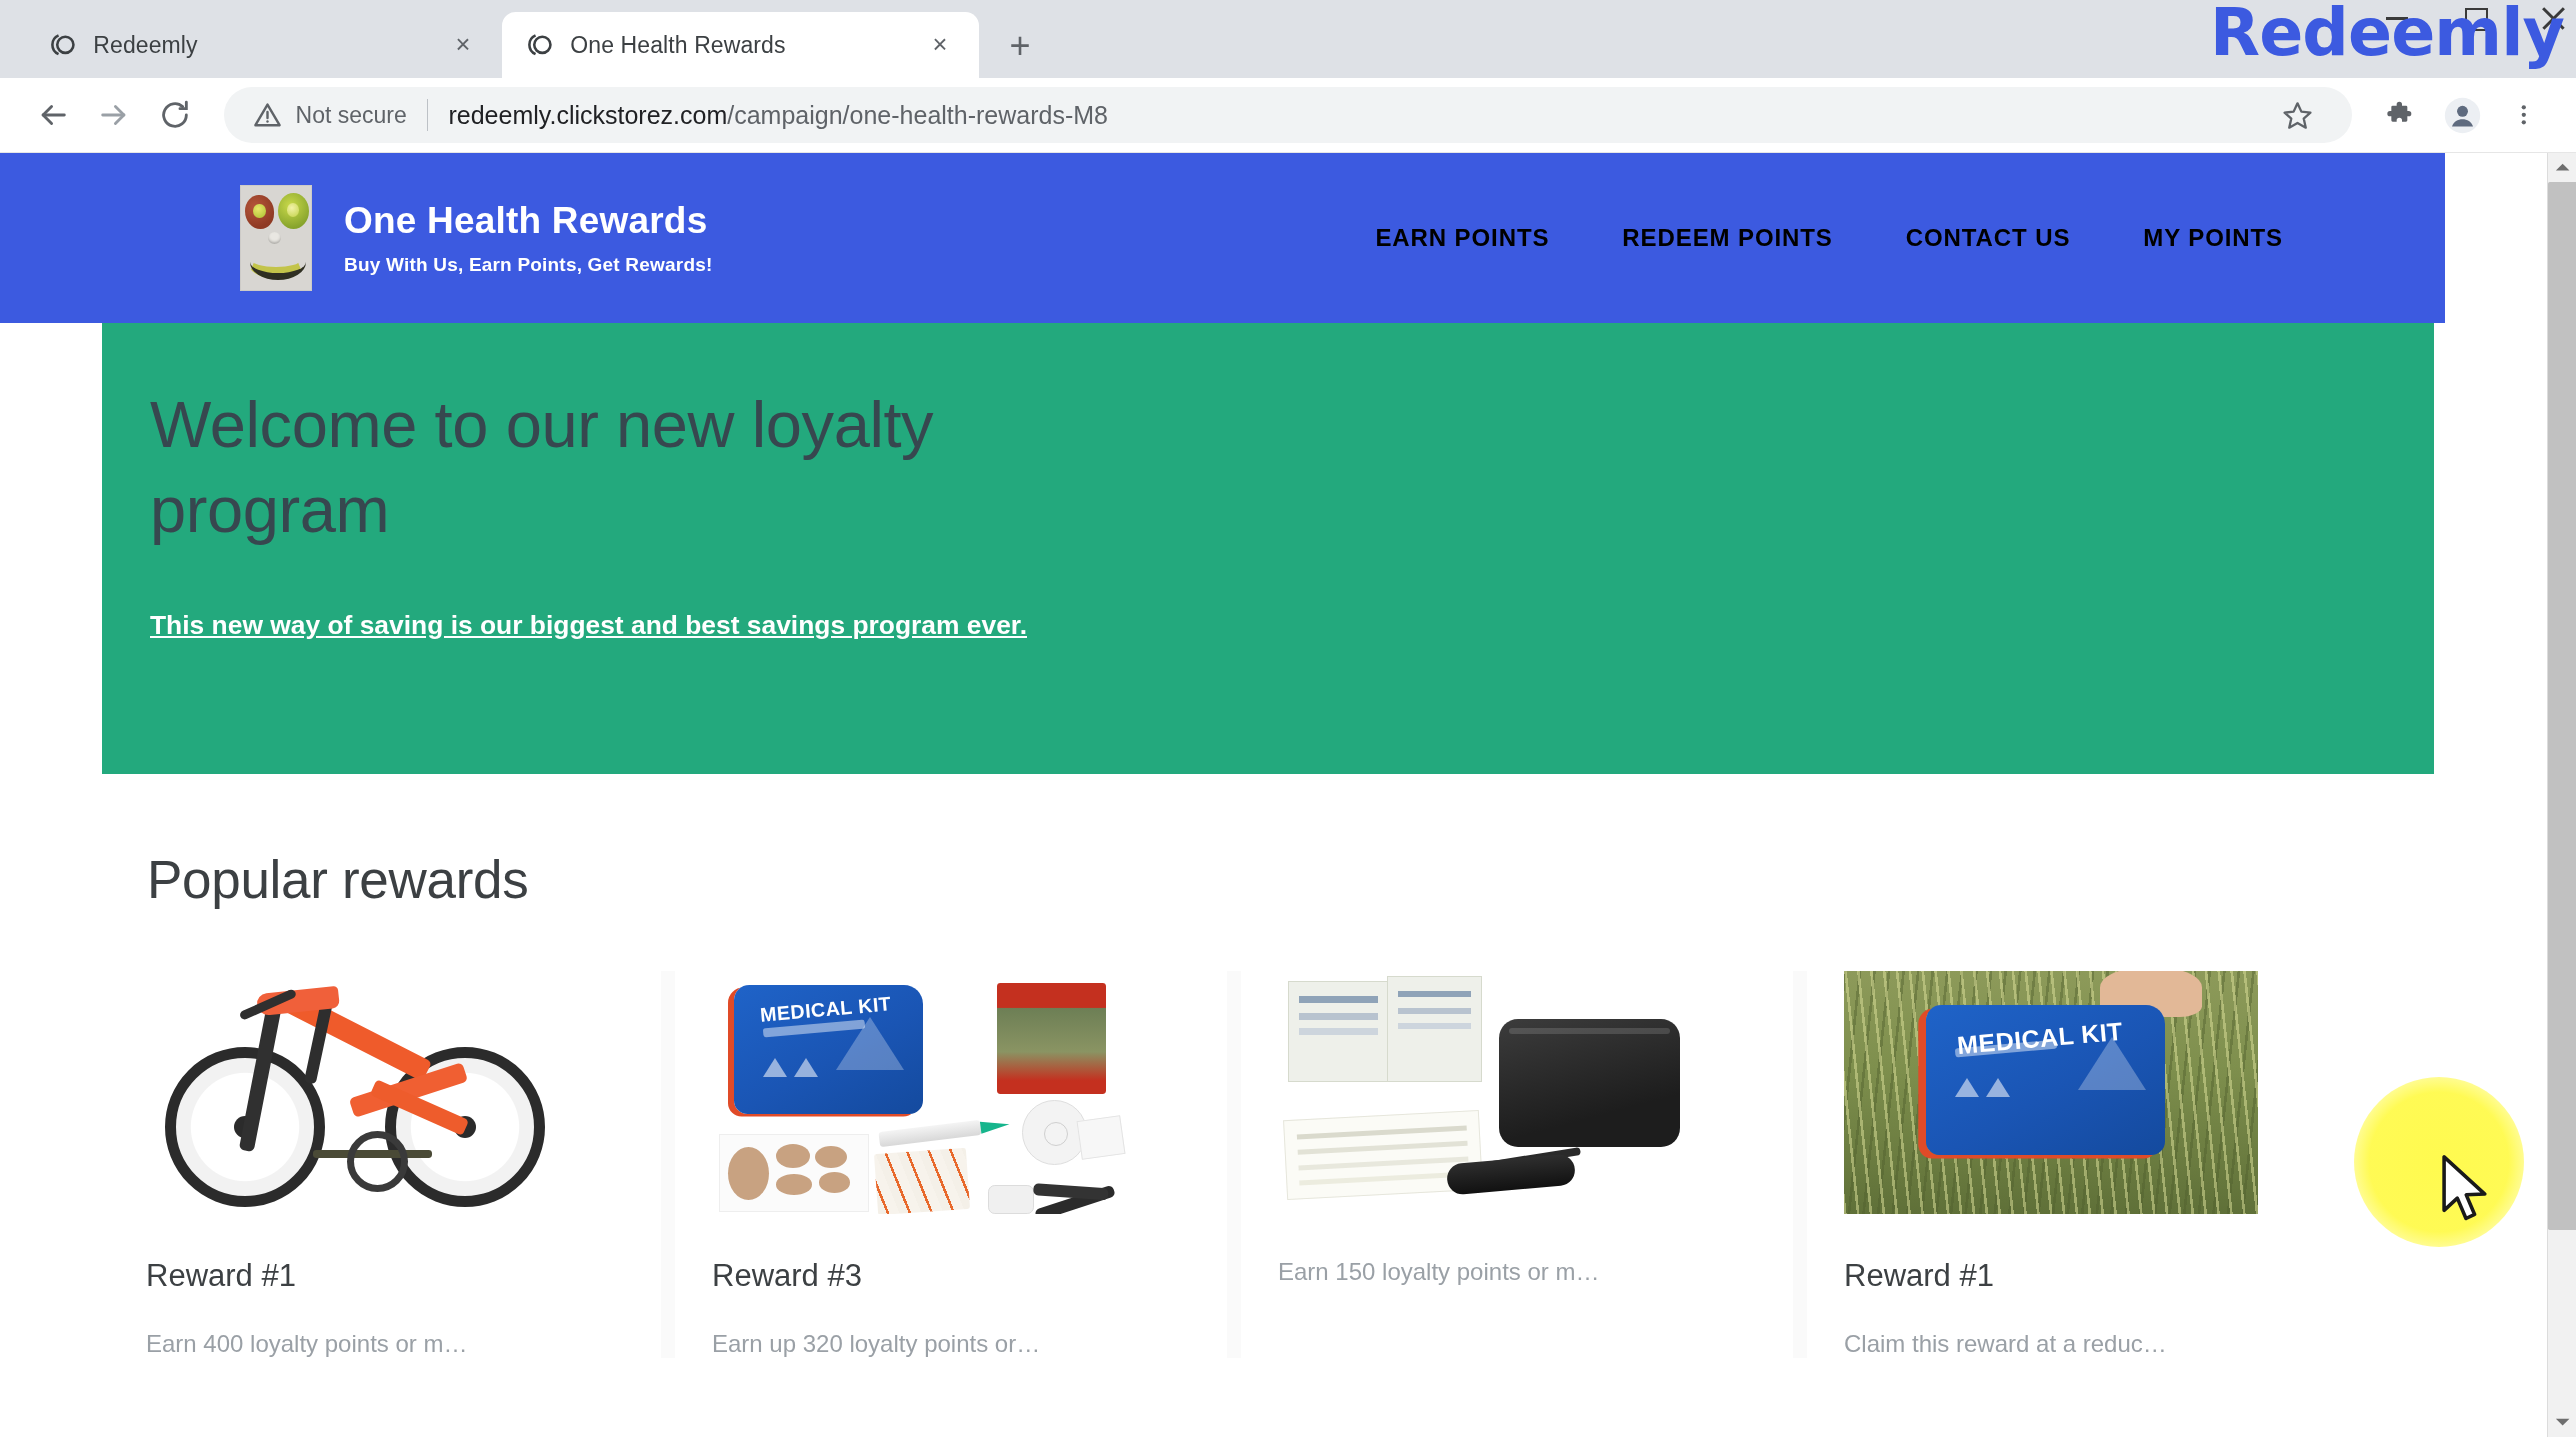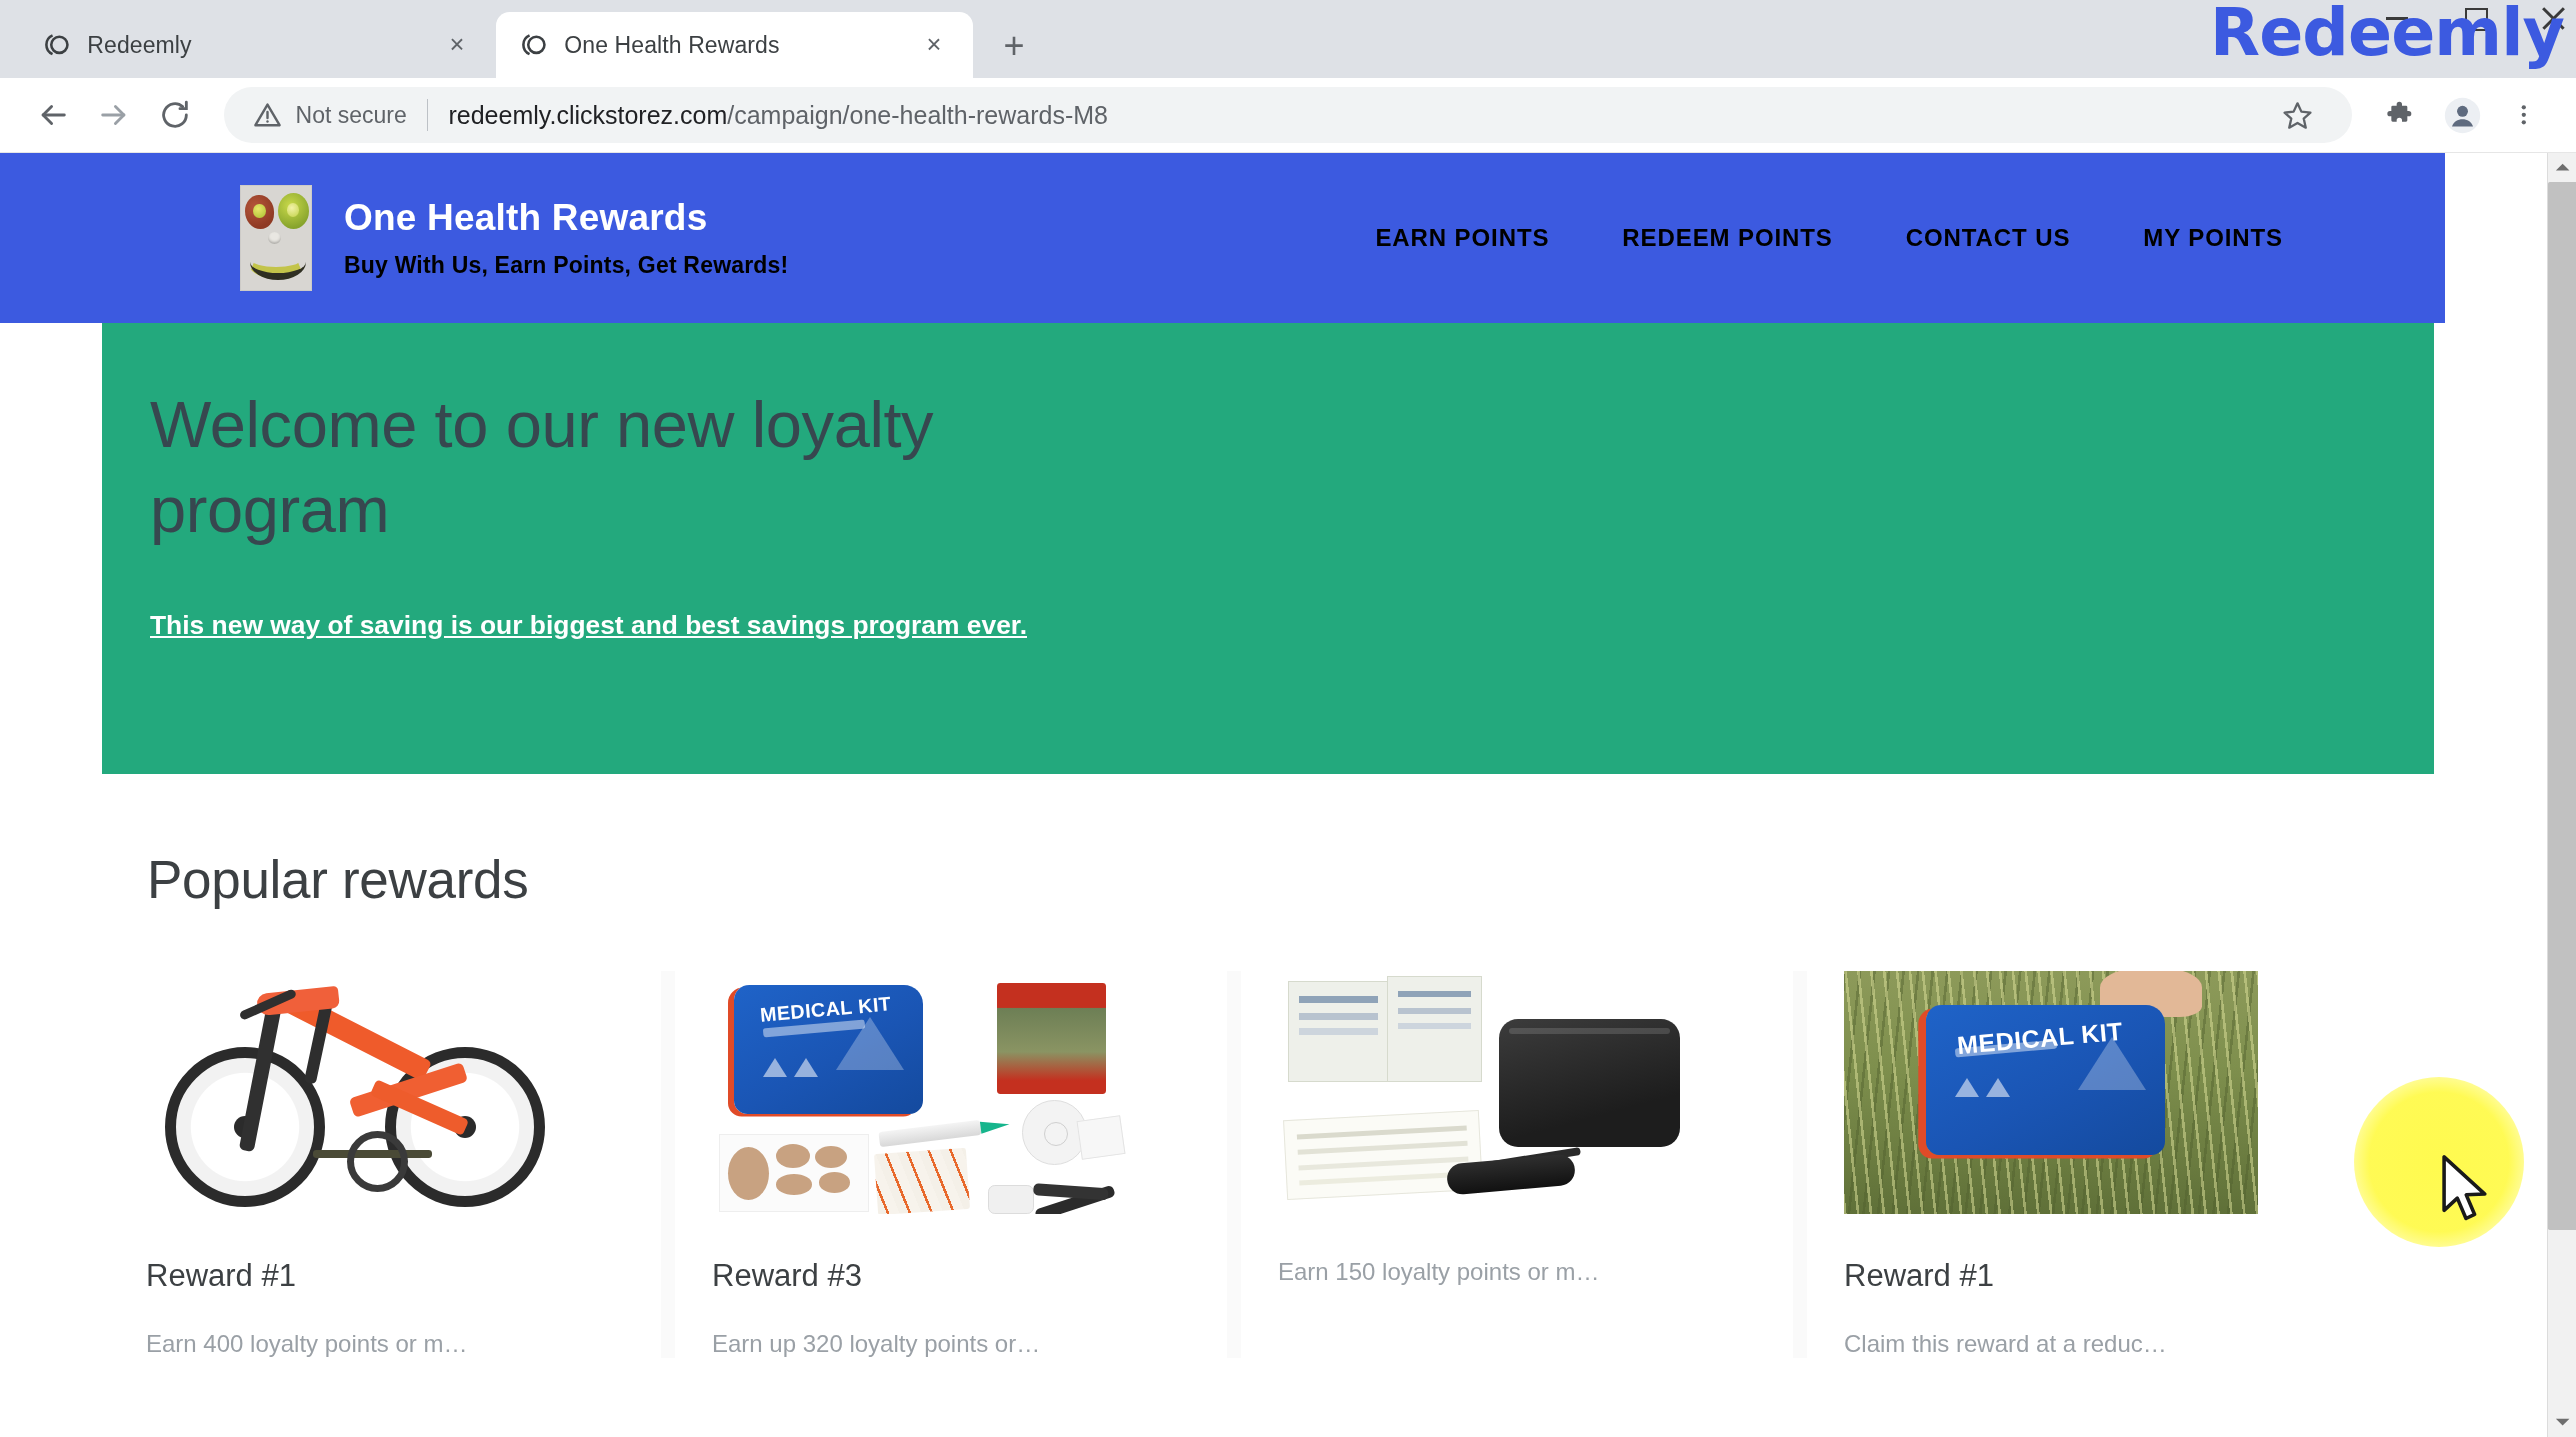--- a/index.html
+++ b/index.html
@@ -12,21 +12,21 @@
   }
 
   
   .browser { width: 2576px; height: 1438px; position: relative; }
 
   .tabstrip {
     height: 78px;
     background: #dee1e6;
     display: flex;
     align-items: flex-end;
-    padding-left: 19px;
+    padding-left: 25px;
     position: relative;
   }
   .tab {
     height: 66px;
     display: flex;
     align-items: center;
     border-radius: 13.6px 13.6px 0 0;
     padding: 0 22px;
     position: relative;
     min-width: 0;
@@ -212,21 +212,21 @@
     content:""; position:absolute; left: -1.7px; top: 1.7px; width: 56px; height: 29px;
     border-bottom: 7.7px solid #2f2f22;
     border-radius: 0 0 60% 60%;
   }
   .brand-text { display: flex; flex-direction: column; justify-content: center; }
   .brand-title {
     font-size: 37px; font-weight: bold; color: #ffffff;
     letter-spacing: 0.2px; line-height: 1.15;
   }
   .brand-tagline {
-    font-size: 23px; font-weight: bold; color: #000000;
+    font-size: 19px; font-weight: bold; color: #ffffff;
     margin-top: 12px; letter-spacing: 0.2px;
   }
   .site-nav {
     margin-left: auto;
     display: flex;
     align-items: center;
     gap: 73px;
     padding-right: 60px;
   }
   .nav-link {

